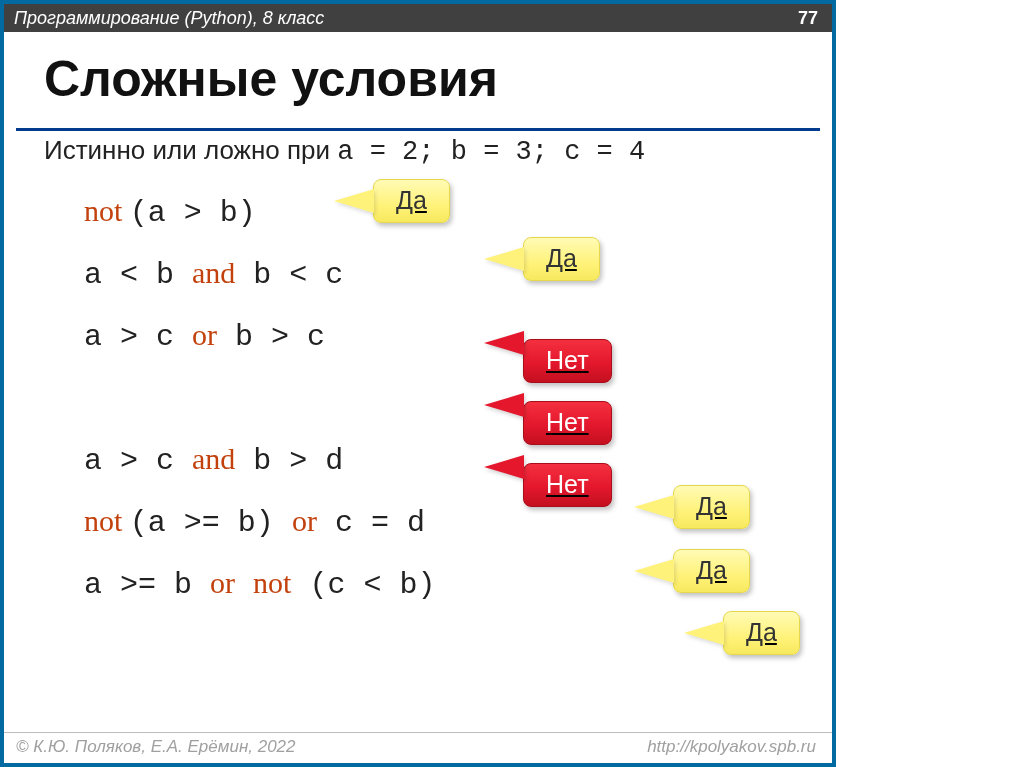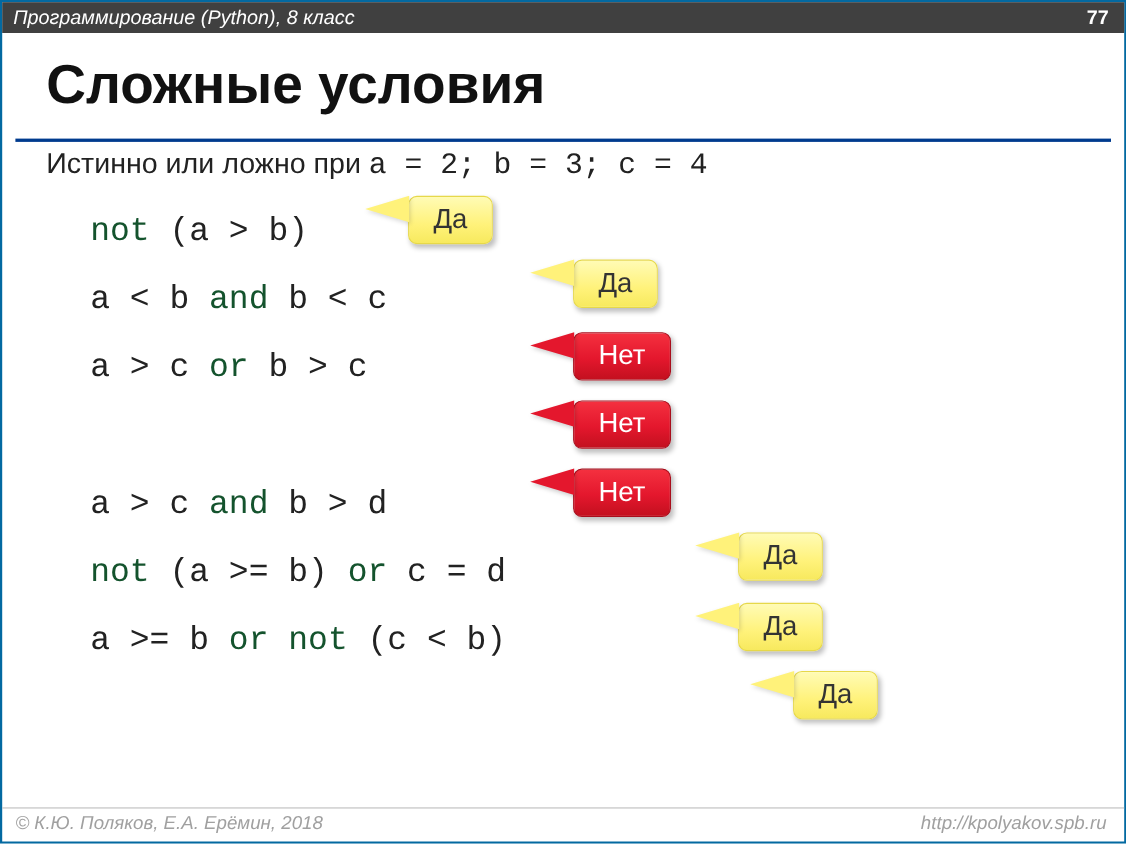--- a/index.html
+++ b/index.html
@@ -1,21 +1,21 @@
 <!DOCTYPE html>
 <html><head>
 <meta charset="utf-8">
 <style>
   * { margin: 0; padding: 0; box-sizing: border-box; }
   html, body { width: 1024px; height: 767px; font-family: Arial, sans-serif; background: #fff; }
   .slide {
     position: relative;
-    width: 1024px;
+    width: 836px;
     height: 767px;
-    border: 2px solid #0369a1;
+    border: 4px solid #0369a1;
   }
   .header-bar {
     background: #404040;
     color: #fff;
     display: flex;
     justify-content: space-between;
     align-items: center;
     padding: 2px 14px 2px 10px;
     font-style: italic;
     font-size: 18px;
@@ -52,25 +52,27 @@
     height: 62px;
     display: flex;
     align-items: center;
   }
   .code {
     font-family: "Courier New", monospace;
     font-size: 30px;
     color: #222;
     white-space: pre;
   }
-  .kw { color: #14532d; }
+  .kw { color: #c2410c; font-family: Liberation Serif, serif; }
   .callout {
     position: absolute;
     display: flex;
+    align-items: center;
     z-index: 5;
+    text-decoration: underline;
   }
   .arrow-left {
     width: 0; height: 0;
     border-top: 12px solid transparent;
     border-bottom: 12px solid transparent;
     margin-right: -1px;
   }
   .box {
     padding: 6px 22px 7px 22px;
     border-radius: 8px;
@@ -83,20 +85,21 @@
   .callout.yes .box {
     background: linear-gradient(180deg,#fffbb5 0%, #fff27a 60%, #f7e95e 100%);
     border: 1px solid #e6d84a;
     color: #333;
   }
   .callout.no .arrow-left { border-right: 40px solid #e4172d; filter: drop-shadow(1px 2px 2px rgba(0,0,0,.2)); }
   .callout.no .box {
     background: linear-gradient(180deg,#f4303f 0%, #e4172d 55%, #c3101f 100%);
     border: 1px solid #a80e1c;
     color: #fff;
+    margin-top: 36px;
   }
   .footer {
     position: absolute;
     bottom: 0; left: 0; right: 0;
     border-top: 1px solid #bdbdbd;
     display: flex;
     justify-content: space-between;
     padding: 4px 16px 6px 12px;
     font-style: italic;
     font-size: 17px;
@@ -171,16 +174,16 @@
         <div class="row">
           <div class="callout yes" style="left: 600px; top: -4px;">
             <div class="arrow-left"></div>
             <div class="box">Да</div>
           </div>
         </div>
       </div>
   </div>
 
   <div class="footer">
-    <span>© К.Ю. Поляков, Е.А. Ерёмин, 2018</span>
+    <span>© К.Ю. Поляков, Е.А. Ерёмин, 2022</span>
     <span>http://kpolyakov.spb.ru</span>
   </div>
 </div>
 
 </body></html>

